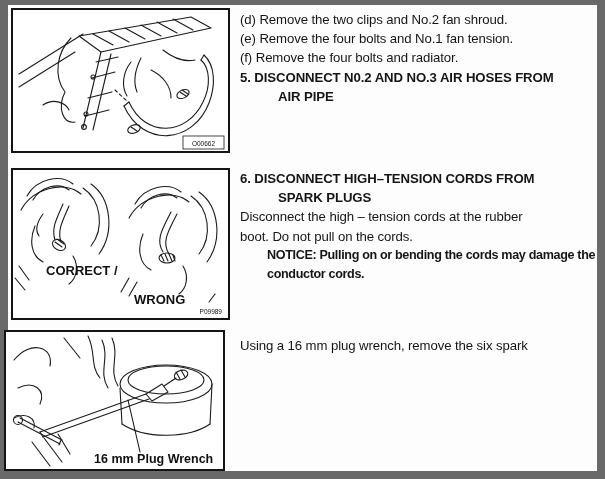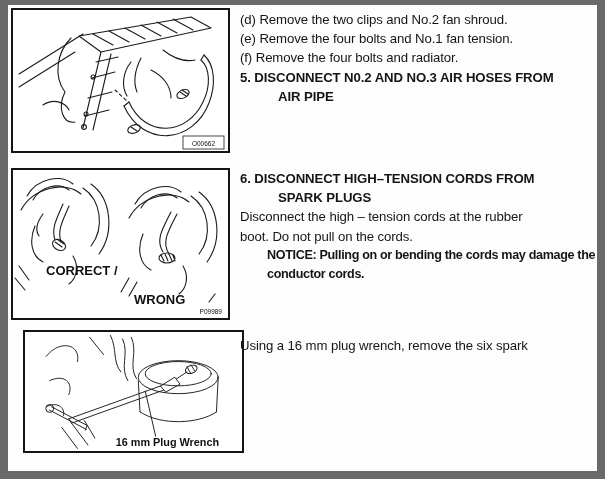--- a/index.html
+++ b/index.html
@@ -4,21 +4,21 @@
 <style>
   html,body{margin:0;padding:0;background:#444;}
   .stage{position:relative;width:605px;height:479px;background:#696969;overflow:hidden;
          font-family:"Liberation Sans","DejaVu Sans",sans-serif;}
   .paper{position:absolute;left:8px;top:5px;width:589px;height:466px;background:#fdfdfd;}
 
   .figbox{position:absolute;background:#fff;border:2px solid #141414;box-sizing:border-box;}
   .figbox svg{display:block;width:100%;height:100%;}
   #fig1{left:11px;top:8px;width:219px;height:145px;}
   #fig2{left:11px;top:168px;width:219px;height:152px;}
-  #fig3{left:23px;top:330px;width:221px;height:123px;}
+  #fig3{left:4px;top:330px;width:221px;height:141px;}
 
   .sec{position:absolute;left:240px;width:362px;color:#151515;}
   #sec1{top:10px;} #sec2{top:169px;} #sec3{top:336px;}
   .ln{white-space:nowrap;line-height:19.2px;font-size:13.2px;letter-spacing:-0.1px;}
   .b{font-weight:bold;}
   .ind38{padding-left:38px;}
   .ind27{padding-left:27px;}
   .notice{font-size:12.6px;letter-spacing:-0.35px;}
 
   .ill{stroke:#1b1b1b;fill:none;stroke-width:1.1;stroke-linecap:round;stroke-linejoin:round;}

